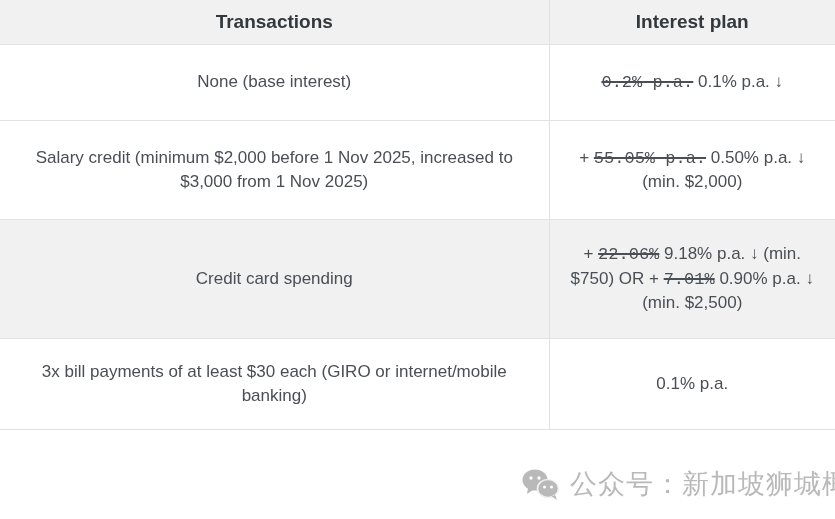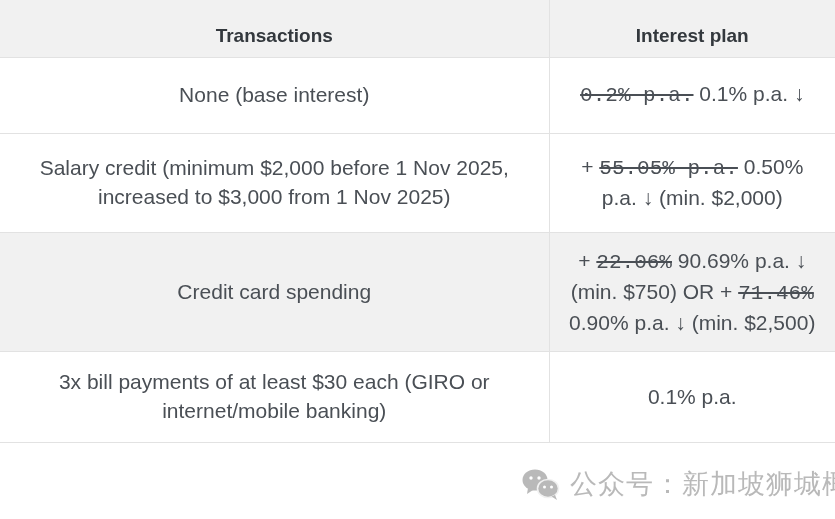--- a/index.html
+++ b/index.html
@@ -32,25 +32,25 @@
     line-height: 1.38;
     word-wrap: break-word;
   }
   .rate-table th {
     height: 44px;
     box-sizing: border-box;
     background: #f1f1f1;
     color: #33383d;
     font-size: 19px;
     font-weight: bold;
-    padding-top: 23px;
+    padding-top: 8px;
     padding-bottom: 8px;
   }
   .rate-table td {
-    font-size: 21px;
+    font-size: 17px;
     font-weight: normal;
   }
   .rate-table th + th,
   .rate-table td + td {
     border-left: 1px solid #e2e2e2;
   }
 
   tr.row-shaded td { background: #f1f1f1; }
   tr.row-plain  td { background: #ffffff; }
 
@@ -115,21 +115,21 @@
     </tr>
 
 
     <tr class="row-plain h3">
       <td>Salary credit (minimum $2,000 before 1 Nov 2025, increased to $3,000 from 1 Nov 2025)</td>
       <td><span>+ </span><span class="struck">55.05% p.a.</span><span> 0.50% p.a. </span><span class="arrow">↓</span><span> (min. $2,000)</span></td>
     </tr>
 
     <tr class="row-shaded h4">
       <td>Credit card spending</td>
-      <td><span>+ </span><span class="struck">22.06%</span><span> 90.69% p.a. </span><span class="arrow">↓</span><span> (min. $750) OR + </span><span class="struck">71.46%</span><span> 0.90% p.a. </span><span class="arrow">↓</span><span> (min. $2,500)</span></td>
+      <td><span>+ </span><span class="struck">22.06%</span><span> 9.18% p.a. </span><span class="arrow">↓</span><span> (min. $750) OR + </span><span class="struck">7.01%</span><span> 0.90% p.a. </span><span class="arrow">↓</span><span> (min. $2,500)</span></td>
     </tr>
 
     <tr class="row-plain h5">
       <td>3x bill payments of at least $30 each (GIRO or internet/mobile banking)</td>
       <td>0.1% p.a.</td>
     </tr>
 
   </tbody>
 </table>
 

